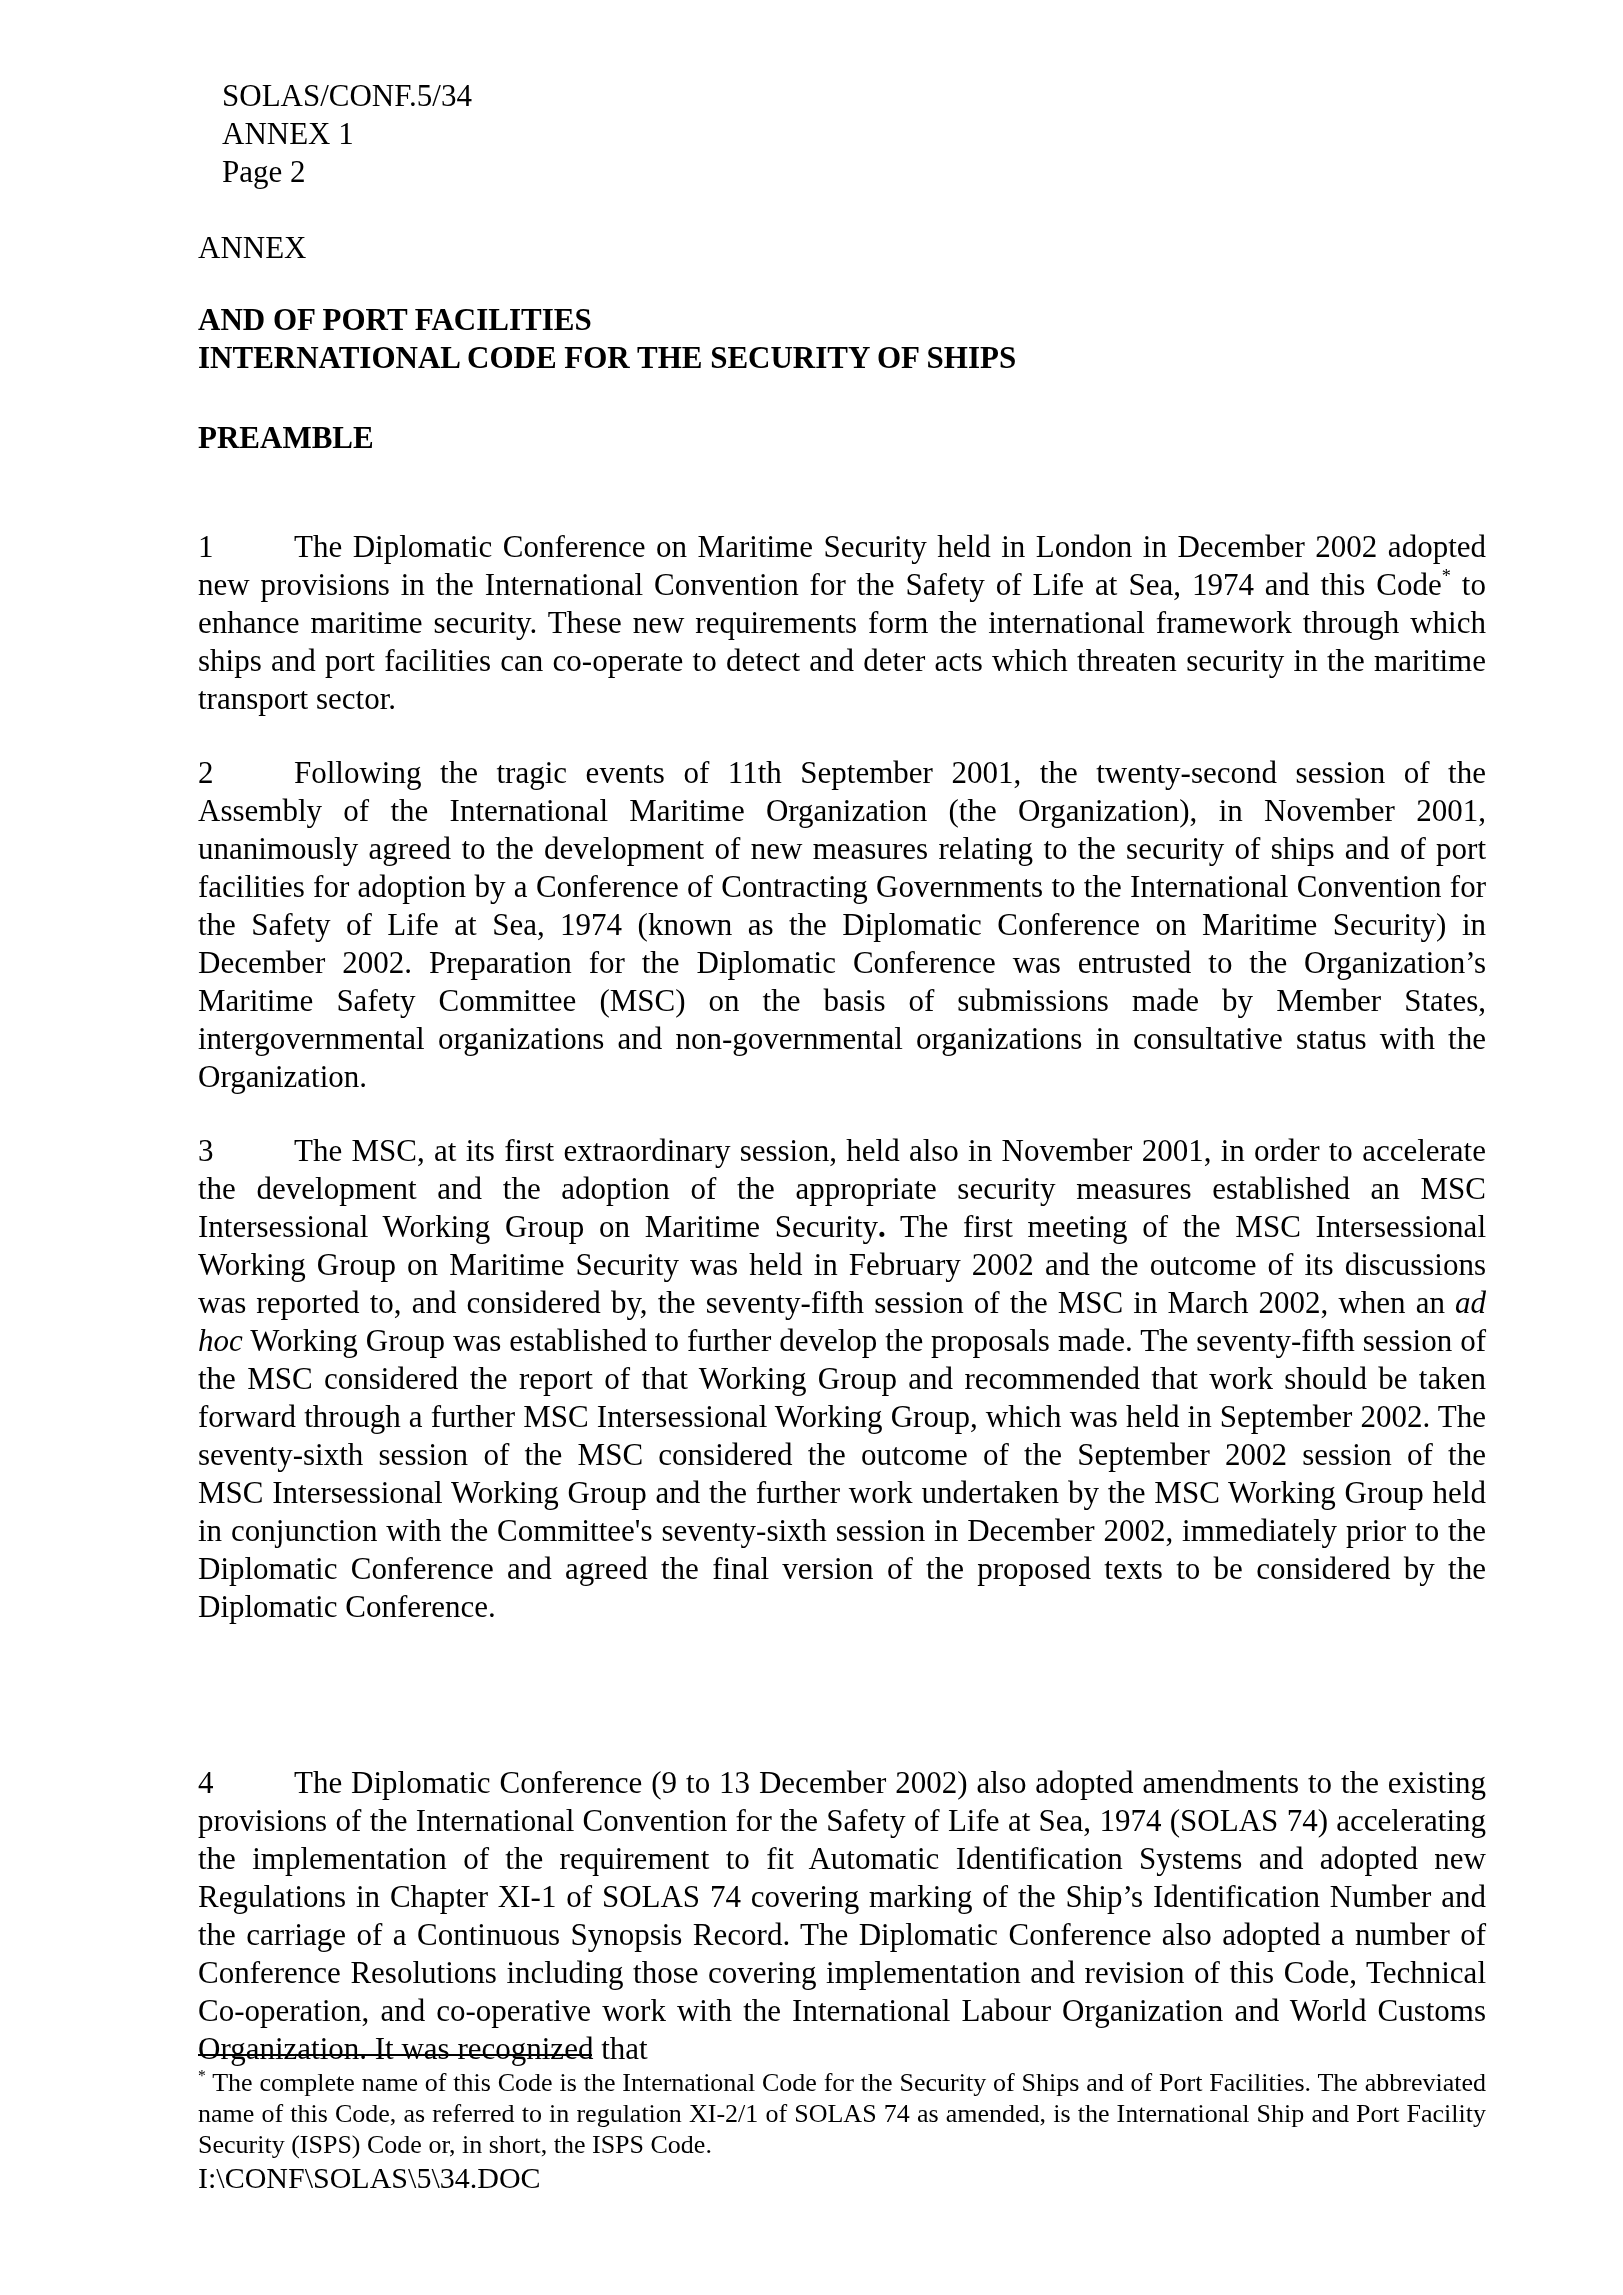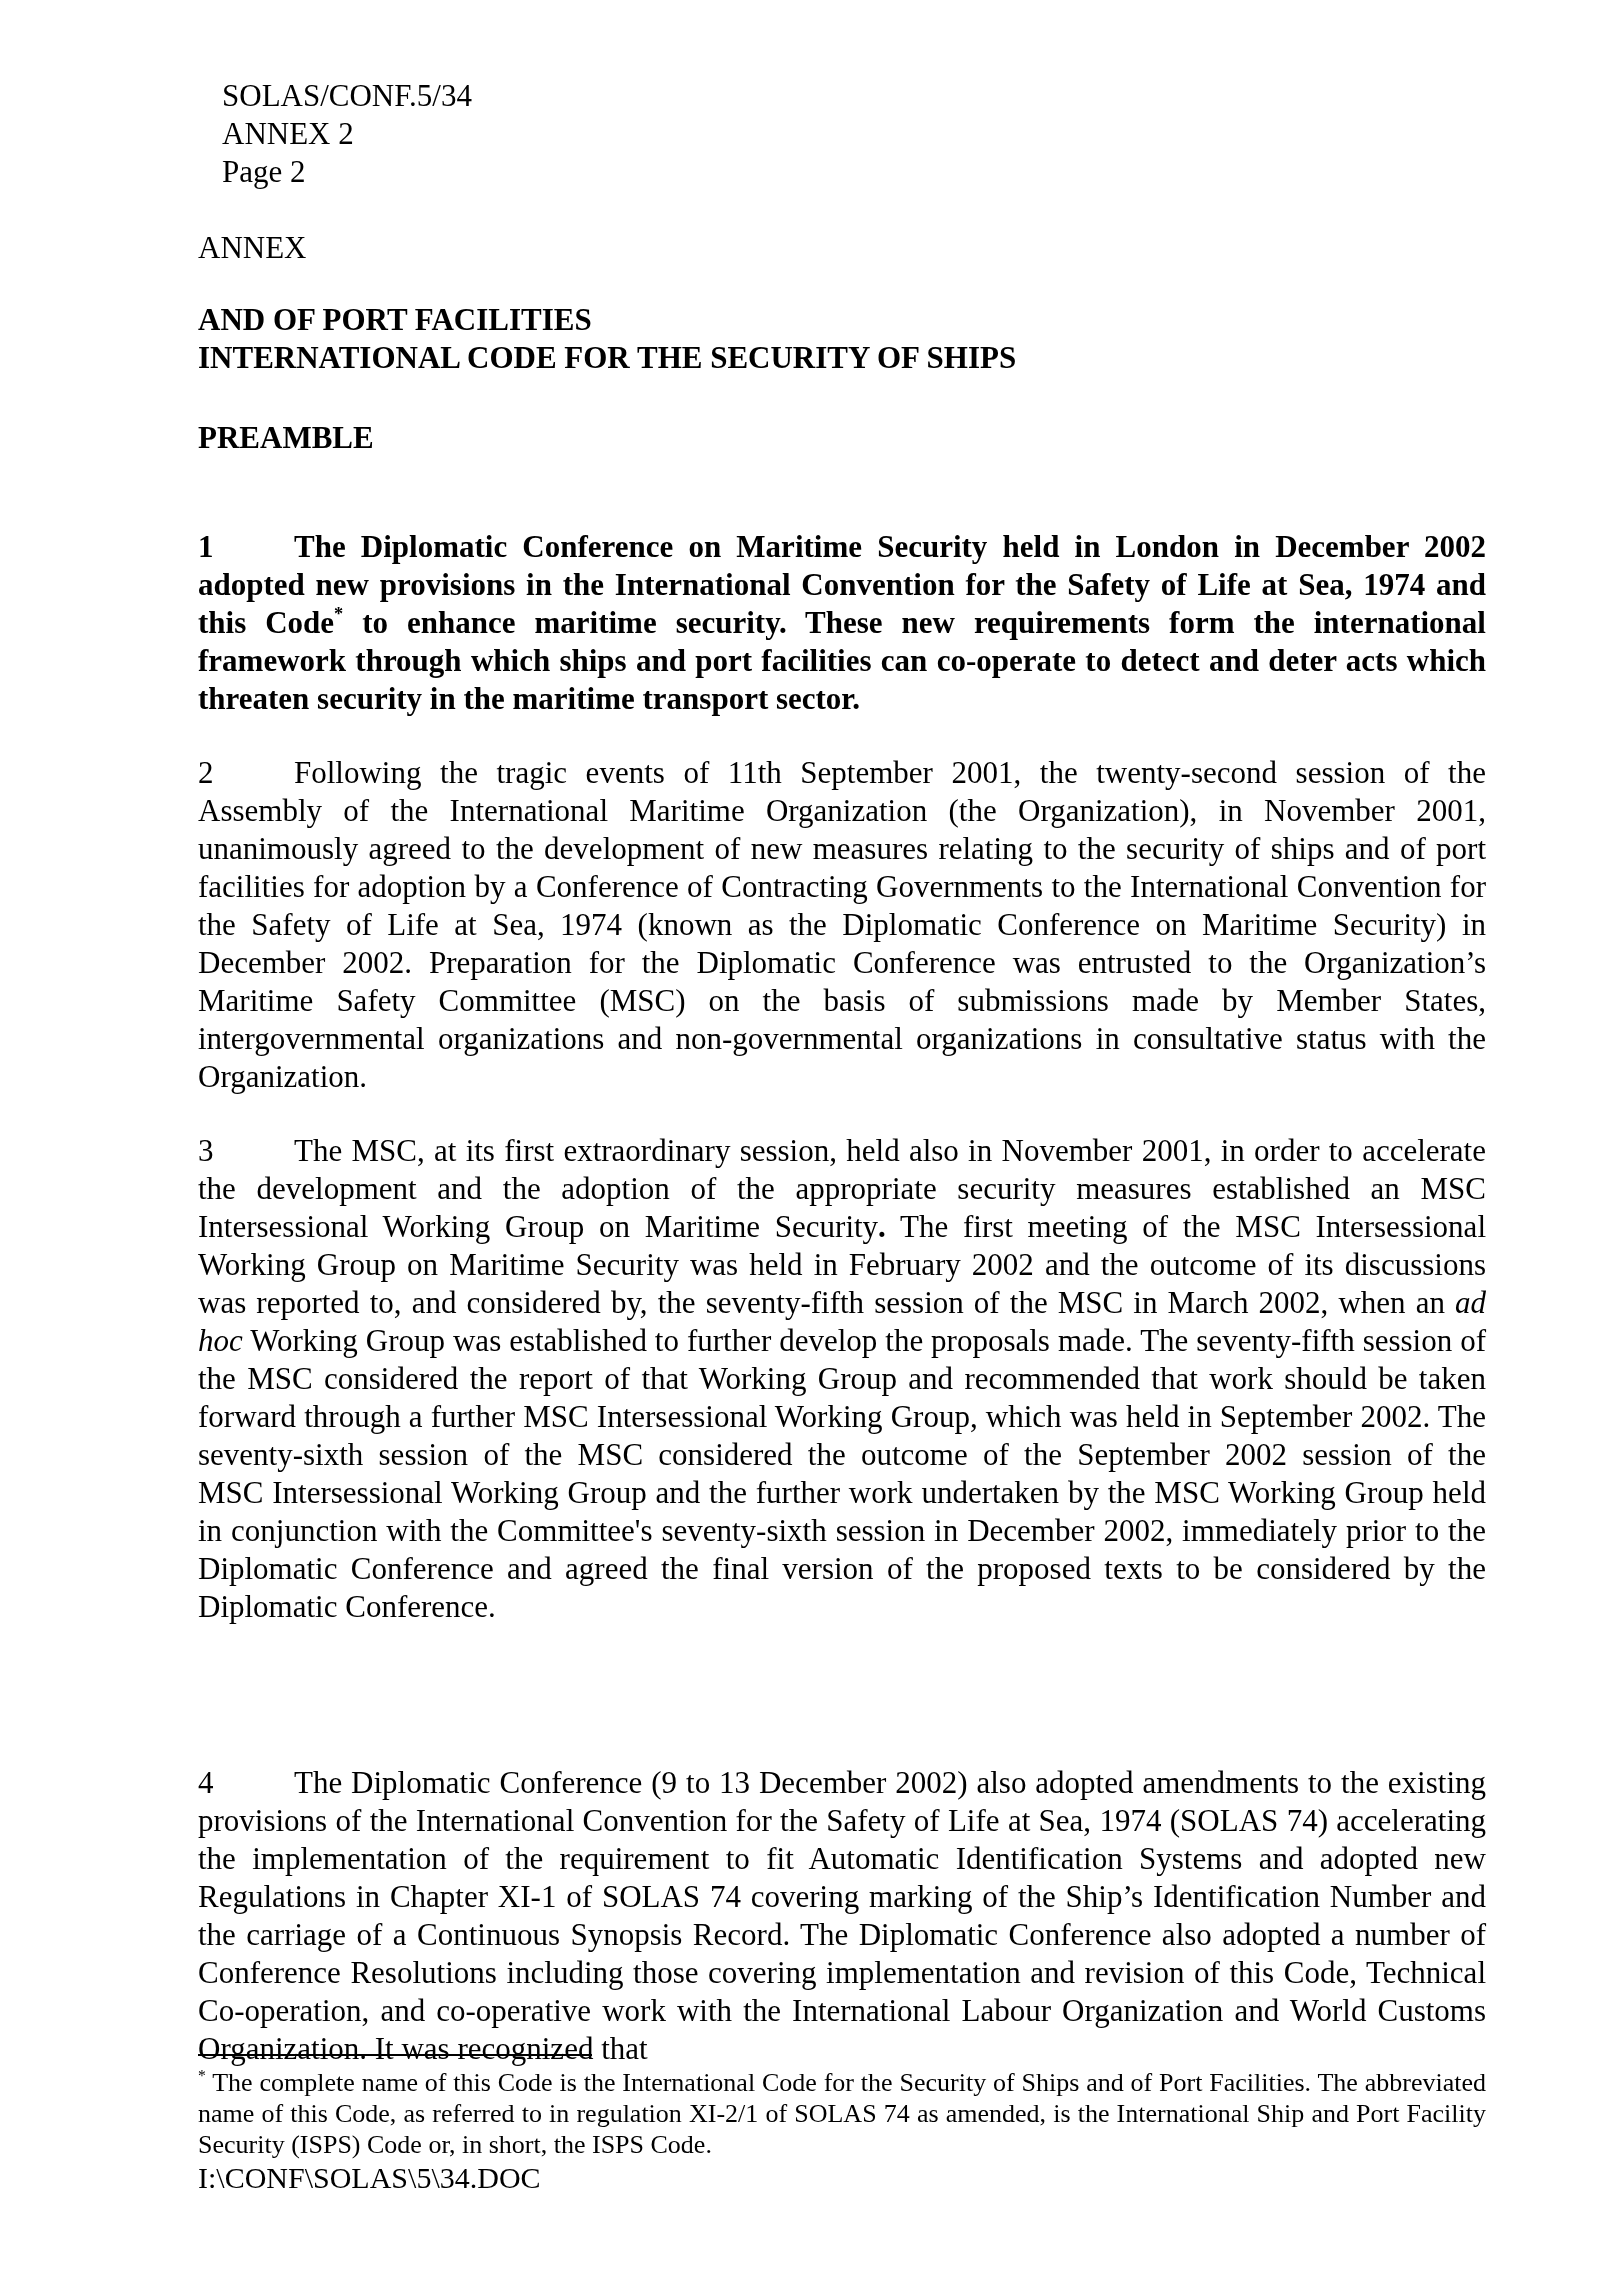--- a/index.html
+++ b/index.html
@@ -14,21 +14,21 @@
     .center { position: absolute; left: 0; width: 1288px; text-align: left; font-size: 31px; line-height: 38px; }
     .annex { top: 229px; }
     .title { top: 301px; font-weight: bold; }
     .preamble { top: 419px; font-weight: bold; }
     .para {
       position: absolute; left: 0; width: 1288px;
       font-size: 31px; line-height: 38px; text-align: justify;
       text-indent: 0;
     }
     .para .num { display: inline-block; width: 96px; text-indent: 0; }
-    .p1 { top: 528px; font-weight: bold; }
+    .p1 { top: 528px; }
     .p2 { top: 754px; }
     .p3 { top: 1132px; }
     .p4 { top: 1764px; }
     sup.fnref { font-size: 18.3px; line-height: 0; vertical-align: 13px; }
     .rule { position: absolute; left: 0; top: 2054px; width: 394px; height: 2px; background: #000; }
     .footnote {
       position: absolute; left: 0; top: 2067px; width: 1288px;
       font-size: 26px; line-height: 31px; text-align: justify;
     }
     .footnote sup { font-size: 15.7px; line-height: 0; vertical-align: 10.5px; }
@@ -36,21 +36,21 @@
     i { font-style: italic; }
     b { font-weight: bold; }
   </style>
 </head>
 <body>
 
 <div class="page">
 
   <div class="hdr">
     <div>SOLAS/CONF.5/34</div>
-    <div>ANNEX 2</div>
+    <div>ANNEX 1</div>
     <div>Page 2</div>
   </div>
 
   <div class="center annex">ANNEX</div>
 
   <div class="center title">
     <div>AND OF PORT FACILITIES</div>
     <div>INTERNATIONAL CODE FOR THE SECURITY OF SHIPS</div>
   </div>
 

